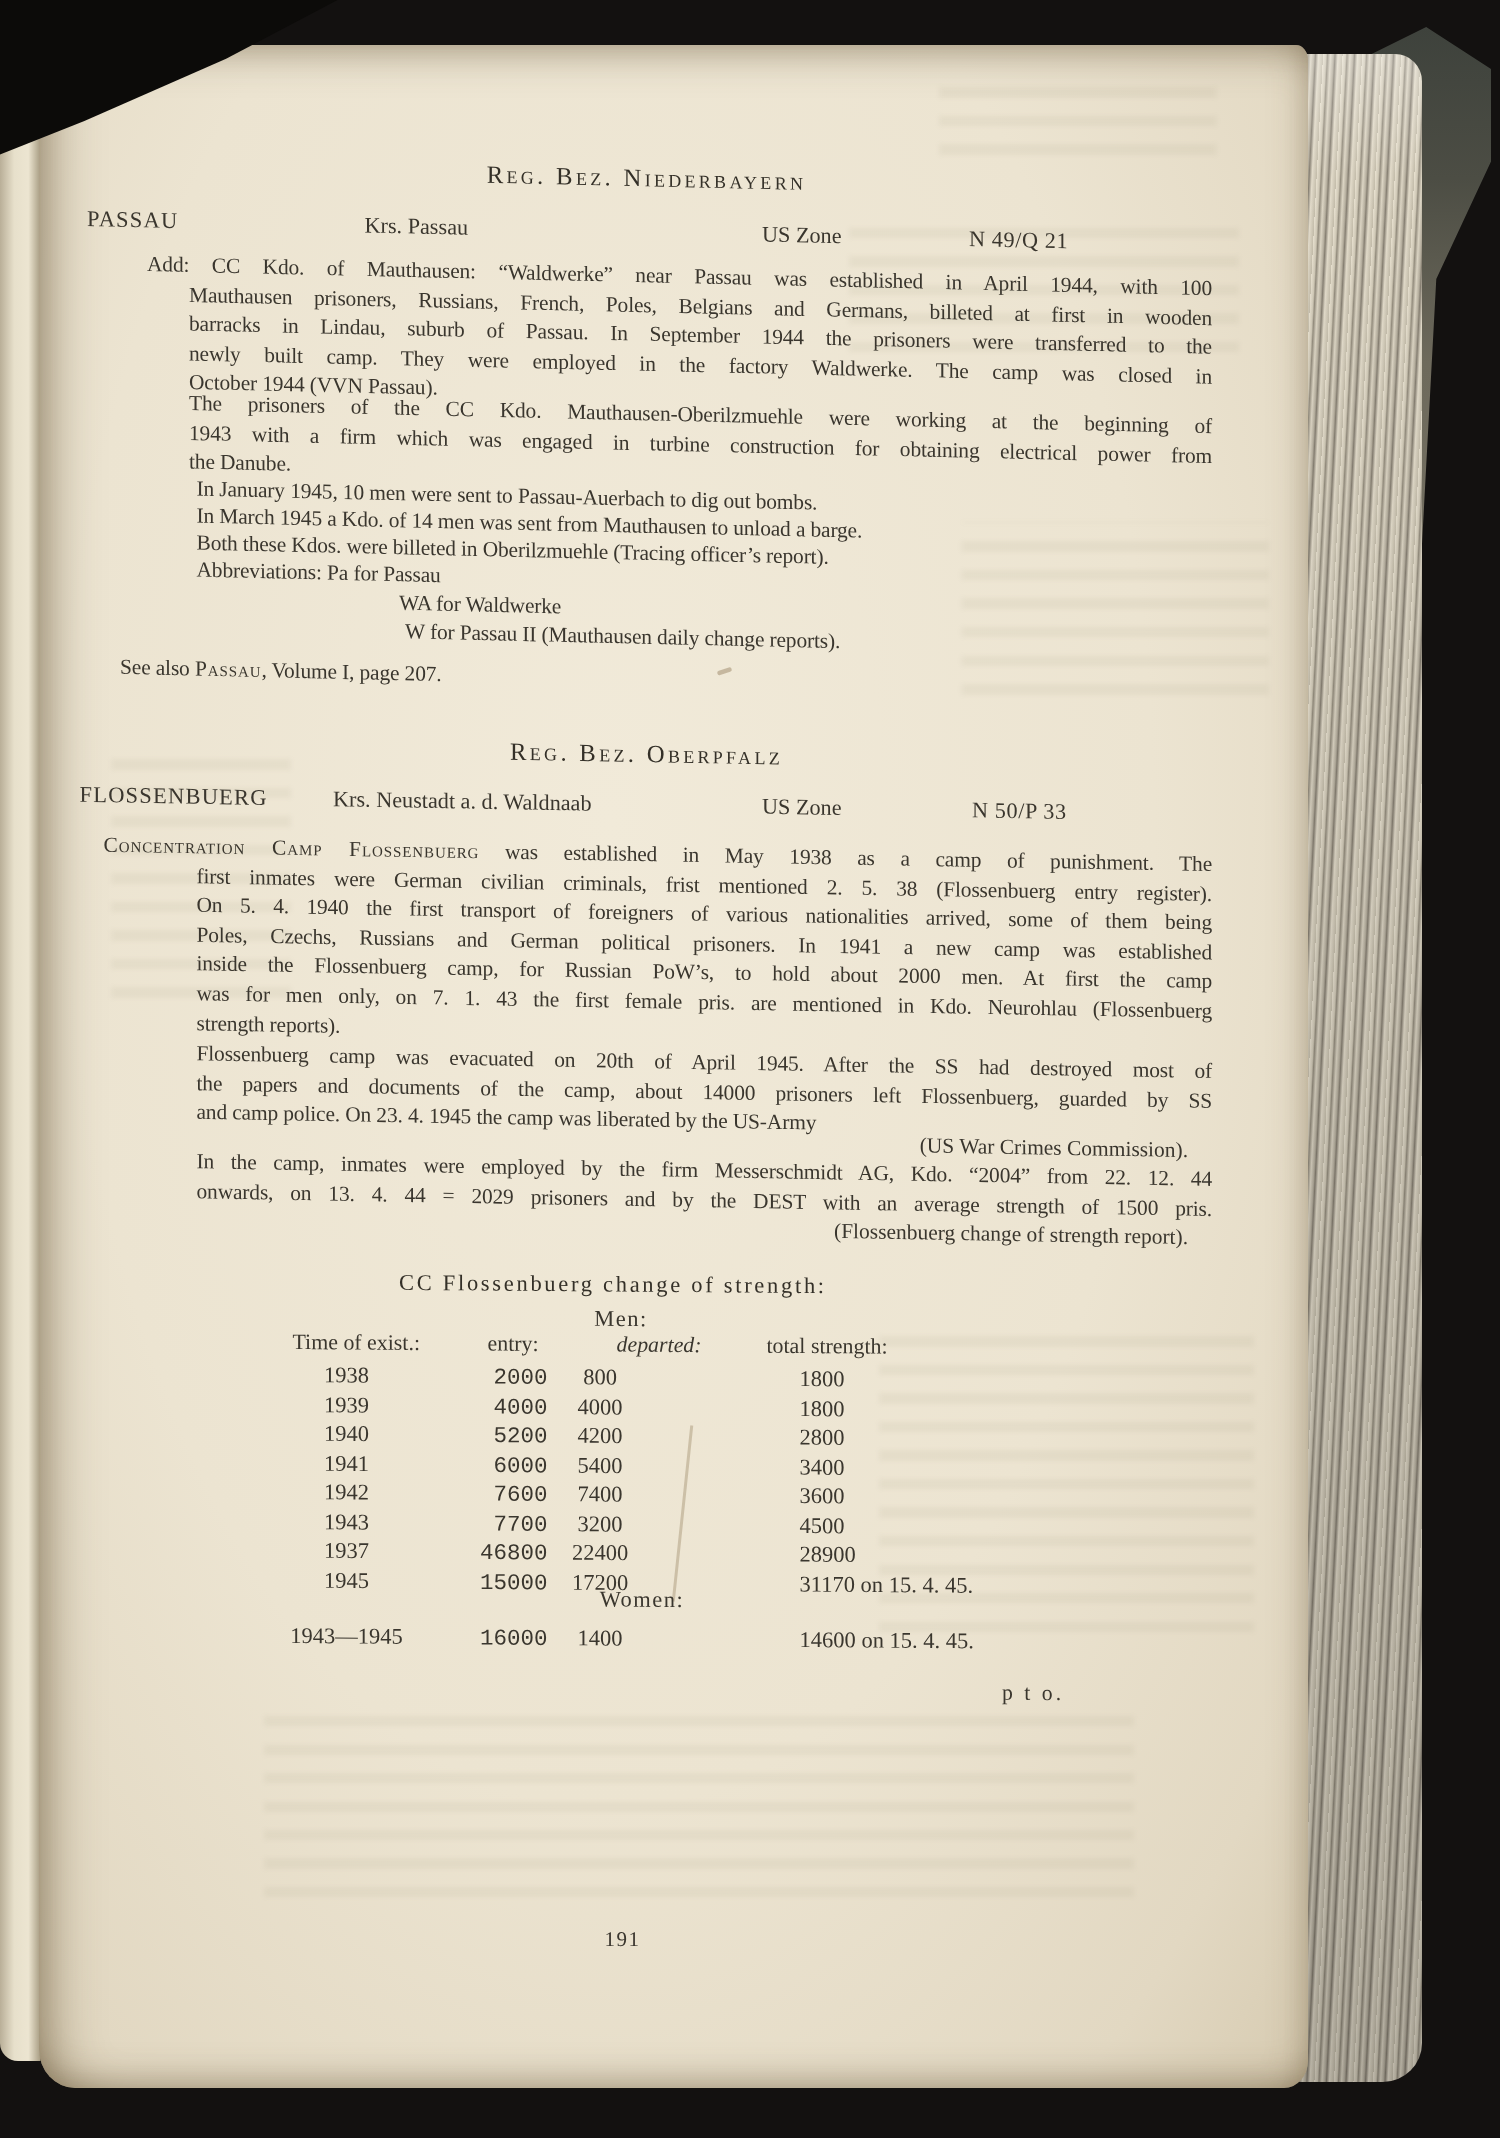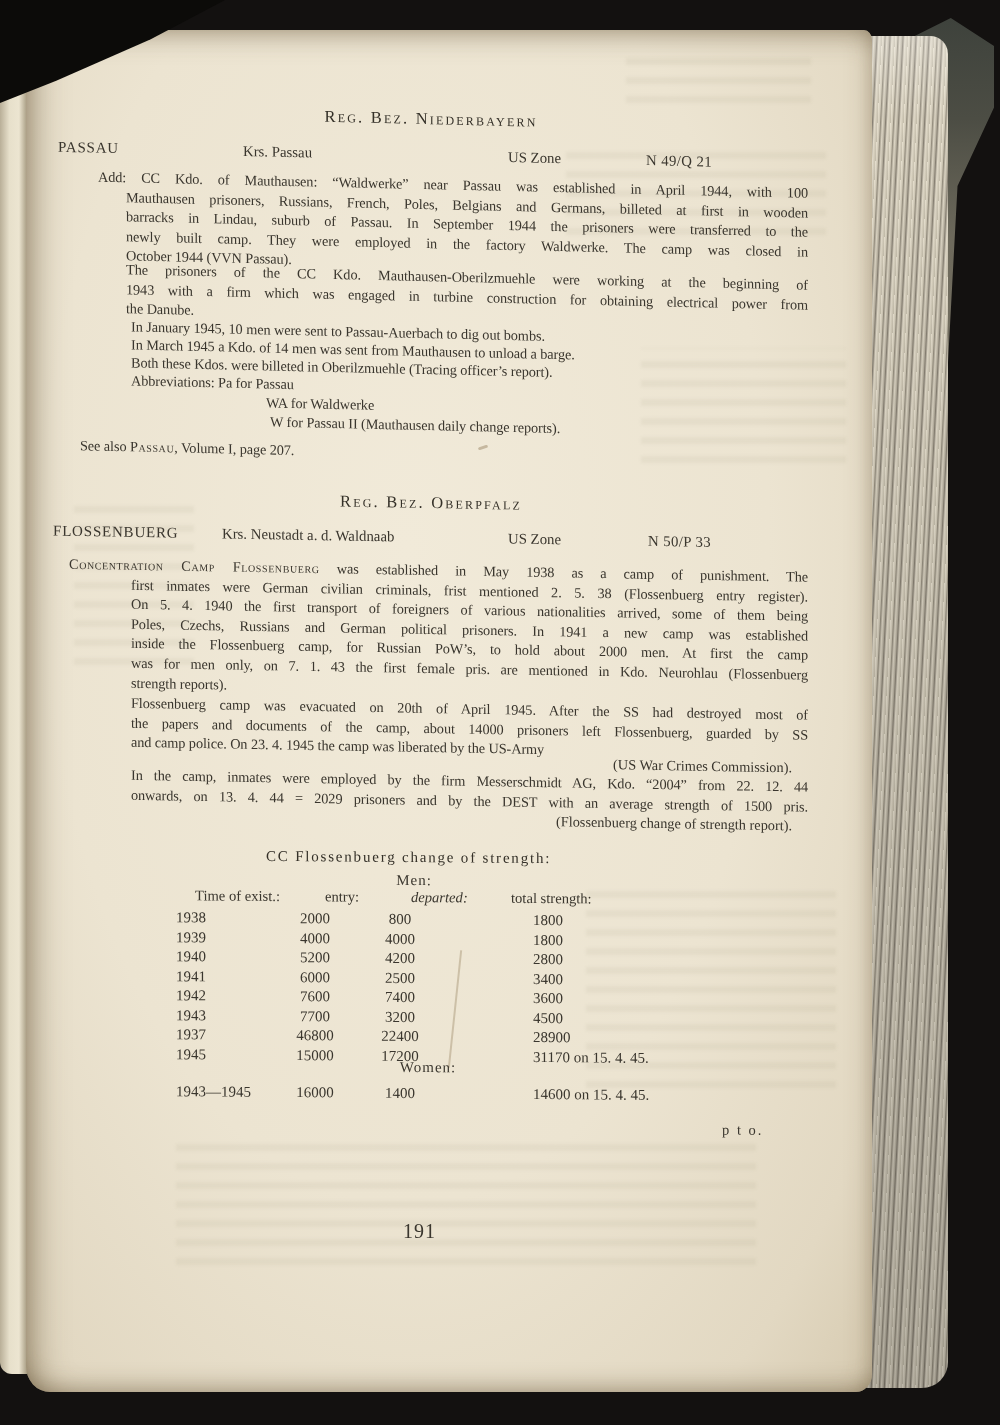--- a/index.html
+++ b/index.html
@@ -63,26 +63,26 @@
   .j{text-align:justify;text-align-last:justify;}
   .hang-p{margin-left:-28px;width:calc(100% + 28px);}
   .hang-f{margin-left:-62px;width:calc(100% + 62px);}
   .sc{font-variant:small-caps;letter-spacing:.6px;}
   .single{font-size:14.3px;letter-spacing:-.1px;}
   .credit{left:80px;width:686px;text-align:right;font-size:14.3px;}
   .tbl-title{font-size:15px;letter-spacing:1.8px;color:#343028;}
   .tbl-sub{font-size:15px;letter-spacing:1px;text-align:center;}
   .th{font-size:14.6px;}
   .trow{position:absolute;left:0;right:0;height:19px;font-size:15px;}
-  .c1{position:absolute;left:150px;width:110px;}
-  .c2{position:absolute;left:239px;width:100px;text-align:center;}
+  .c1{position:absolute;left:150px;width:110px;text-align:center;}
+  .c2{position:absolute;left:239px;width:100px;text-align:right;font-family:Liberation Mono, monospace;}
   .c3{position:absolute;left:324px;width:100px;text-align:center;}
   .c4{position:absolute;left:507px;width:260px;text-align:left;}
   .pto{font-size:14.5px;letter-spacing:2px;}
-  .pagenum{left:377px;top:1190px;font-size:20px;letter-spacing:1px;}
+  .pagenum{left:377px;top:1256px;font-size:14px;letter-spacing:1px;}
   
   .ghost{
     position:absolute;opacity:.5;filter:blur(1.6px);pointer-events:none;
     background:repeating-linear-gradient(0deg,
       rgba(0,0,0,0) 0 5px,rgba(138,132,102,.16) 5px 12px,rgba(0,0,0,0) 12px 19px);
   }
   .crack{
     position:absolute;left:428px;top:920px;width:2px;height:118px;
     background:rgba(150,128,94,.38);transform:rotate(6deg);filter:blur(.4px);
   }
@@ -197,21 +197,21 @@
       </div>
       <div class="trow" style="top:101px;">
         <span class="c1">1940</span>
           <span class="c2">5200</span>
           <span class="c3">4200</span>
           <span class="c4">2800</span>
       </div>
       <div class="trow" style="top:120.5px;">
         <span class="c1">1941</span>
           <span class="c2">6000</span>
-          <span class="c3">2500</span>
+          <span class="c3">5400</span>
           <span class="c4">3400</span>
       </div>
       <div class="trow" style="top:140px;">
         <span class="c1">1942</span>
           <span class="c2">7600</span>
           <span class="c3">7400</span>
           <span class="c4">3600</span>
       </div>
       <div class="trow" style="top:159.5px;">
         <span class="c1">1943</span>
@@ -234,20 +234,20 @@
 
       <div class="abs tbl-sub" style="left:122px;top:210px;width:560px;">Women:</div>
 
       <div class="trow" style="top:236px;">
         <span class="c1">1943—1945</span>
           <span class="c2">16000</span>
           <span class="c3">1400</span>
           <span class="c4">14600 on 15. 4. 45.</span>
       </div>
 
-      <div class="abs pto" style="left:696px;top:270px;text-align:right;">p t o.</div>
+      <div class="abs pto" style="left:642px;top:270px;text-align:right;">p t o.</div>
     </div>
 
     <div class="abs pagenum">191</div>
   </div>
 </div>
 
 <div class="cover-wedge-top-left"></div>
 
 </body></html>

